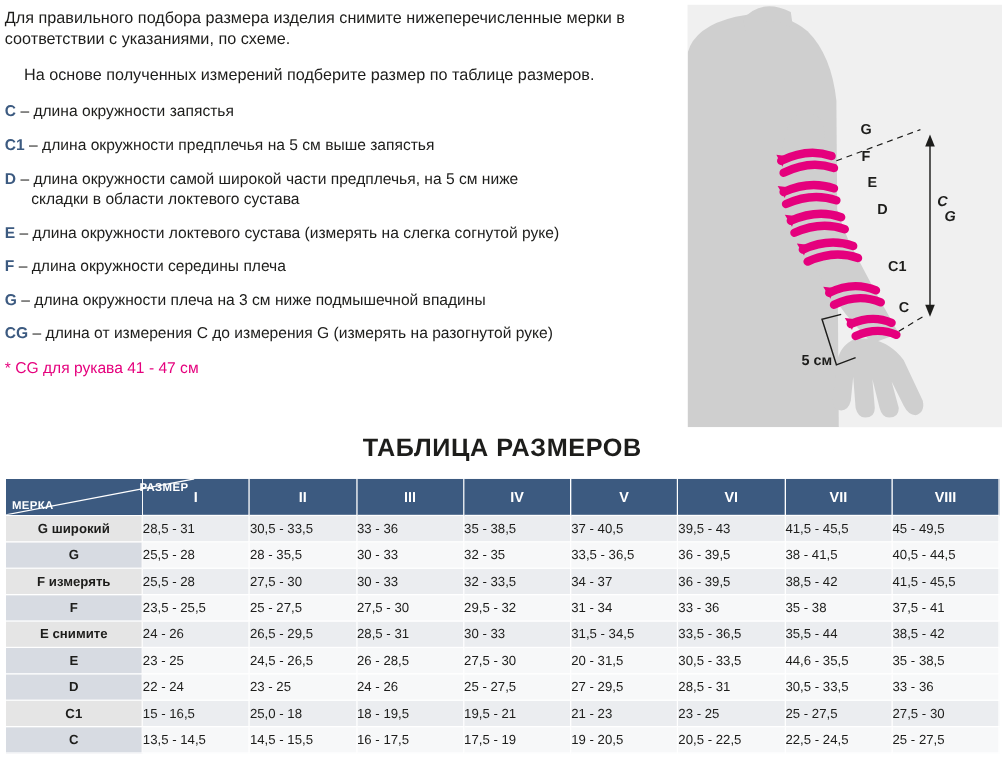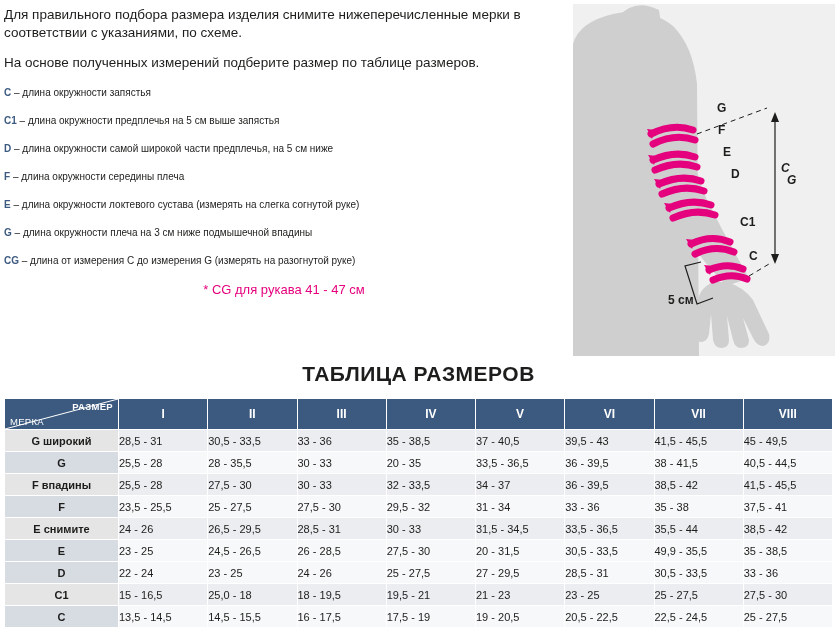--- a/index.html
+++ b/index.html
@@ -38,41 +38,40 @@
   .intro {
     font-size: 13.5px;
     line-height: 18px;
     color: #1d1d1b;
     margin: 0 0 12px 0;
   }
   .intro2 {
     font-size: 13.5px;
     line-height: 18px;
     color: #1d1d1b;
-    margin: 0 0 12px 0;
+    margin: 0 0 12px 16px;
   }
   .legend-row {
-    font-size: 10px;
+    font-size: 13px;
     line-height: 17px;
     margin-bottom: 11px;
     color: #1d1d1b;
   }
   .legend-row .key {
     font-weight: bold;
     color: #3c5a80;
   }
   .legend-row .sub {
     display: block;
     padding-left: 22px;
   }
   .note {
     font-size: 13px;
     color: #e5007d;
     margin-top: 13px;
-    text-align: center;
   }
 
   
   .illus {
     position: absolute;
     left: 573px;
     top: 4px;
     width: 262px;
     height: 352px;
     background: #f0f0f0;
@@ -117,35 +116,36 @@
     width: 113px;
     position: relative;
     height: 30px;
     vertical-align: bottom;
     text-align: left;
   }
   .corner-inner {
     position: relative;
     width: 100%;
     height: 30px;
+    padding-left: 44px;
   }
   .corner-inner .lbl-size {
     position: absolute;
     right: 5px;
     top: 2px;
     font-size: 9.5px;
     font-weight: bold;
     letter-spacing: 0.3px;
   }
   .corner-inner .lbl-measure {
     position: absolute;
     left: 5px;
     bottom: 2px;
     font-size: 9.5px;
-    font-weight: normal;
+    font-weight: bold;
     letter-spacing: 0.3px;
   }
   .corner-inner .diag {
     position: absolute;
     left: 0;
     top: 0;
     width: 100%;
     height: 100%;
   }
   thead th.col {
@@ -189,26 +189,27 @@
       <p class="intro2">На основе полученных измерений подберите размер по таблице размеров.</p>
 
       <div class="legend-row">
         <span class="key">C</span><span> – длина окружности запястья</span>
       </div>
       <div class="legend-row">
         <span class="key">C1</span><span> – длина окружности предплечья на 5 см выше запястья</span>
       </div>
       <div class="legend-row">
         <span class="key">D</span><span> – длина окружности самой широкой части предплечья, на 5 см ниже</span>
+        <span class="sub">складки в области локтевого сустава</span>
+      </div>
+      <div class="legend-row">
+        <span class="key">E</span><span> – длина окружности локтевого сустава (измерять на слегка согнутой руке)</span>
       </div>
       <div class="legend-row">
         <span class="key">F</span><span> – длина окружности середины плеча</span>
-      </div>
-      <div class="legend-row">
-        <span class="key">E</span><span> – длина окружности локтевого сустава (измерять на слегка согнутой руке)</span>
       </div>
       <div class="legend-row">
         <span class="key">G</span><span> – длина окружности плеча на 3 см ниже подмышечной впадины</span>
       </div>
       <div class="legend-row">
         <span class="key">CG</span><span> – длина от измерения C до измерения G (измерять на разогнутой руке)</span>
       </div>
 
       <div class="note">* CG для рукава  41 - 47 см</div>
     </div>
@@ -321,28 +322,28 @@
           <td class="val">37 - 40,5</td>
           <td class="val">39,5 - 43</td>
           <td class="val">41,5 - 45,5</td>
           <td class="val">45 - 49,5</td>
         </tr>
         <tr class="alt">
           <td class="rowhdr">G</td>
           <td class="val">25,5 - 28</td>
           <td class="val">28 - 35,5</td>
           <td class="val">30 - 33</td>
-          <td class="val">20 - 35</td>
+          <td class="val">32 - 35</td>
           <td class="val">33,5 - 36,5</td>
           <td class="val">36 - 39,5</td>
           <td class="val">38 - 41,5</td>
           <td class="val">40,5 - 44,5</td>
         </tr>
         <tr>
-          <td class="rowhdr">F впадины</td>
+          <td class="rowhdr">F измерять</td>
           <td class="val">25,5 - 28</td>
           <td class="val">27,5 - 30</td>
           <td class="val">30 - 33</td>
           <td class="val">32 - 33,5</td>
           <td class="val">34 - 37</td>
           <td class="val">36 - 39,5</td>
           <td class="val">38,5 - 42</td>
           <td class="val">41,5 - 45,5</td>
         </tr>
         <tr class="alt">
@@ -368,21 +369,21 @@
           <td class="val">38,5 - 42</td>
         </tr>
         <tr class="alt">
           <td class="rowhdr">E</td>
           <td class="val">23 - 25</td>
           <td class="val">24,5 - 26,5</td>
           <td class="val">26 - 28,5</td>
           <td class="val">27,5 - 30</td>
           <td class="val">20 - 31,5</td>
           <td class="val">30,5 - 33,5</td>
-          <td class="val">49,9 - 35,5</td>
+          <td class="val">44,6 - 35,5</td>
           <td class="val">35 - 38,5</td>
         </tr>
         <tr class="alt">
           <td class="rowhdr">D</td>
           <td class="val">22 - 24</td>
           <td class="val">23 - 25</td>
           <td class="val">24 - 26</td>
           <td class="val">25 - 27,5</td>
           <td class="val">27 - 29,5</td>
           <td class="val">28,5 - 31</td>

